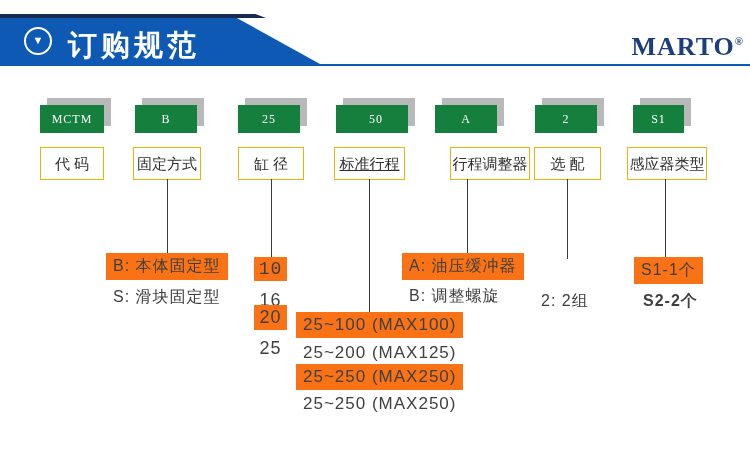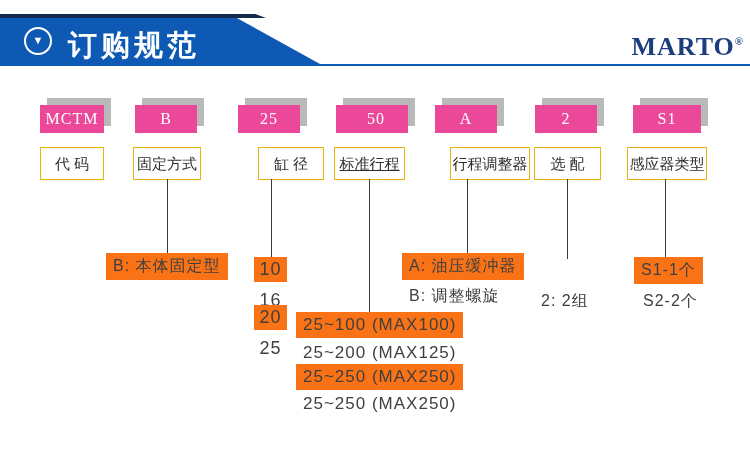--- a/index.html
+++ b/index.html
@@ -14,70 +14,70 @@
   .banner-icon{position:absolute;top:9px;left:24px;width:24px;height:24px;border:2px solid #fff;
                border-radius:50%;color:#fff;text-align:center;line-height:23px;font-size:11px;}
   .banner-title{position:absolute;top:8px;left:68px;color:#fff;font-size:29px;font-weight:bold;
                 letter-spacing:4px;white-space:nowrap;}
   .hrule{position:absolute;top:64px;left:0;width:750px;height:2px;background:#0d59b4;}
   .brand{position:absolute;top:32px;right:6px;color:#1c3e7e;font-family:"Liberation Serif","DejaVu Serif",serif;
          font-weight:bold;font-size:26px;letter-spacing:1px;white-space:nowrap;}
   .brand sup{font-size:11px;vertical-align:super;}
 
   
-  .code-box{position:absolute;top:105px;height:28px;background:#ec4899;color:#fff;text-align:center;
-            line-height:28px;font-family:"Liberation Serif","DejaVu Serif",serif;font-size:16px;
+  .code-box{position:absolute;top:105px;height:28px;background:#15803d;color:#fff;text-align:center;
+            line-height:28px;font-family:"Liberation Serif","DejaVu Serif",serif;font-size:12px;
             letter-spacing:1px;box-shadow:7px -7px 0 0 #b9b9b9;}
   .label-box{position:absolute;top:147px;height:31px;border:1px solid #eab308;background:#fff;
              color:#2f2f2f;text-align:center;line-height:31px;font-size:15px;white-space:nowrap;}
 
   .cb1{left:40px;width:64px;}  .lb1{left:40px;width:62px;}
   .cb2{left:135px;width:62px;} .lb2{left:133px;width:66px;}
-  .cb3{left:238px;width:62px;} .lb3{left:238px;width:64px;margin-left:20px;}
+  .cb3{left:238px;width:62px;} .lb3{left:238px;width:64px;}
   .cb4{left:336px;width:64px;padding-left:8px;} .lb4{left:334px;width:69px;text-decoration:underline;}
   .cb5{left:435px;width:62px;} .lb5{left:450px;width:78px;}
   .cb6{left:535px;width:62px;} .lb6{left:534px;width:65px;}
-  .cb7{left:633px;width:68px;} .lb7{left:627px;width:78px;}
+  .cb7{left:633px;width:51px;} .lb7{left:627px;width:78px;}
 
   
   .vline{position:absolute;top:179px;width:1px;background:#3a3a3a;}
   .vl2{left:167px;height:77px;}
   .vl3{left:271px;height:80px;}
   .vl4{left:369px;height:134px;}
   .vl5{left:467px;height:77px;}
   .vl6{left:567px;height:80px;}
   .vl7{left:665px;height:80px;}
 
   
   .opt{position:absolute;color:#3f3f3f;font-size:16px;white-space:nowrap;padding:3px 7px;
        letter-spacing:1px;}
   .hl{background:#f97316;}
   .num{text-align:center;font-size:18px;padding:2px 0;}
 
   .c2o0{left:106px;top:253px;}
   .c2o1{left:106px;top:284px;}
 
-  .c3o0{left:254px;top:257px;width:33px;}
+  .c3o0{left:254px;top:257px;width:33px;font-family:Liberation Mono, monospace;}
   .c3o1{left:254px;top:288px;width:33px;}
   .c3o2{left:254px;top:305px;width:33px;}
   .c3o3{left:254px;top:336px;width:33px;}
 
   .c4o0{left:296px;top:312px;font-size:17px;}
   .c4o1{left:296px;top:340px;font-size:17px;}
   .c4o2{left:296px;top:364px;font-size:17px;}
   .c4o3{left:296px;top:391px;font-size:17px;}
 
   .c5o0{left:402px;top:253px;}
   .c5o1{left:402px;top:283px;}
 
   .c6o0{left:532px;top:257px;}
   .c6o1{left:534px;top:288px;}
 
   .c7o0{left:634px;top:257px;}
-  .c7o1{left:636px;top:288px;}
+  .c7o1{left:636px;top:288px;font-weight:bold;}
 </style>
 </head>
 <body>
 
 <div id="page">
 
   <div class="dark-strip"></div>
   <div class="banner">
     <span class="banner-icon">▼</span>
     <span class="banner-title">订购规范</span>
@@ -102,20 +102,21 @@
   <div class="label-box lb7">感应器类型</div>
 
   <div class="vline vl2"></div>
   <div class="vline vl3"></div>
   <div class="vline vl4"></div>
   <div class="vline vl5"></div>
   <div class="vline vl6"></div>
   <div class="vline vl7"></div>
 
   <div class="opt hl c2o0">B: 本体固定型</div>
+  <div class="opt c2o1">S: 滑块固定型</div>
 
   <div class="opt num hl c3o0">10</div>
   <div class="opt num c3o1">16</div>
   <div class="opt num hl c3o2">20</div>
   <div class="opt num c3o3">25</div>
 
   <div class="opt hl c4o0">25~100 (MAX100)</div>
   <div class="opt c4o1">25~200 (MAX125)</div>
   <div class="opt hl c4o2">25~250 (MAX250)</div>
   <div class="opt c4o3">25~250 (MAX250)</div>

